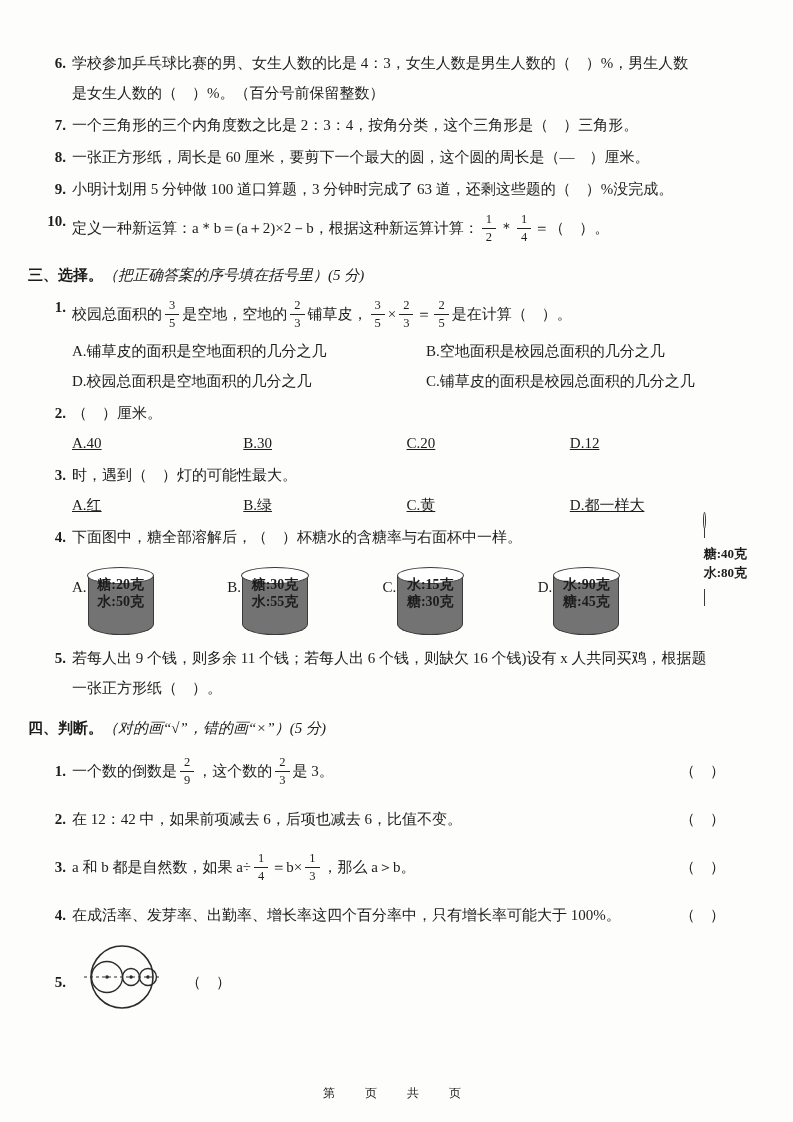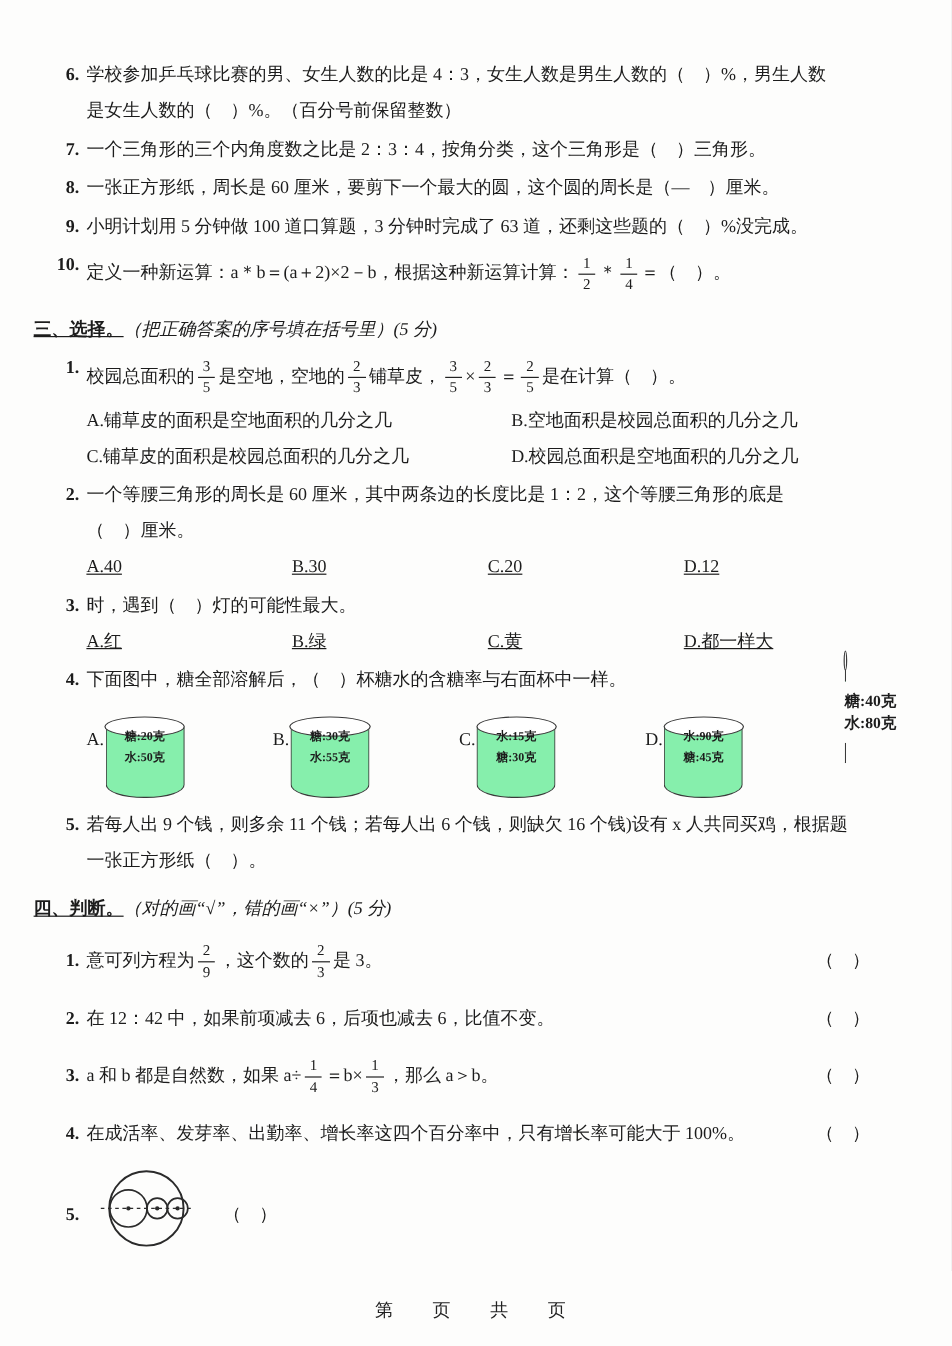--- a/index.html
+++ b/index.html
@@ -18,46 +18,46 @@
   }
   .q{display:flex;align-items:flex-start;}
   .qnum{flex:none;width:26px;text-align:right;font-weight:bold;margin-right:6px;white-space:nowrap;}
   .qbody{flex:1;min-width:0;}
   .line{display:block;}
   .richline{display:flex;flex-wrap:wrap;align-items:center;min-height:44px;text-align:right;}
   .frac{display:inline-flex;flex-direction:column;align-items:center;line-height:1;margin:0 3px;vertical-align:middle;}
   .frac .fn{display:block;padding:0 4px 2px;border-bottom:1.3px solid #222;font-size:12.5px;}
   .frac .fd{display:block;padding-top:2px;font-size:12.5px;}
   .sec-header{margin:10px 0 2px -12px;}
-  .sec-title{font-weight:bold;text-decoration:underline;}
+  .sec-title{font-weight:bold;}
   .sec-note{font-style:italic;}
   .opts4{display:grid;grid-template-columns:1.05fr 1fr 1fr 1.15fr;column-gap:4px;text-decoration:underline;}
   .opts2{display:grid;grid-template-columns:1.07fr 1fr;column-gap:4px;}
   .optsm{display:flex;gap:26px;flex-wrap:wrap;}
   .opt{white-space:nowrap;}
   
   .cups-row{display:grid;grid-template-columns:repeat(4,1fr);margin-top:14px;margin-bottom:6px;padding-right:60px;}
   .cup-group{display:flex;align-items:flex-start;}
   .cup-label{font-size:15px;margin-top:6px;margin-right:1px;}
   .cup{position:relative;width:64px;height:58px;border:1.6px solid #3a3a3a;border-top:none;
-       border-radius:0 0 32px 32px / 0 0 11px 11px;background:#86efac;margin-top:10px;}
+       border-radius:0 0 32px 32px / 0 0 11px 11px;background:#737373;margin-top:10px;}
   .cup::before{content:"";position:absolute;top:-9px;left:-1.6px;right:-1.6px;height:17px;
        border:1.6px solid #3a3a3a;border-radius:50%;background:#fff;box-sizing:border-box;}
-  .cup-text{position:relative;z-index:1;text-align:center;padding-top:11px;font-size:10px;
+  .cup-text{position:relative;z-index:1;text-align:center;padding-top:11px;font-size:14px;
        line-height:17px;font-weight:bold;white-space:nowrap;}
   .ref-cup-wrap{position:absolute;right:6px;top:-8px;}
   .cup.ref{width:72px;height:76px;}
   .cup.ref .cup-text{padding-top:18px;font-size:13px;line-height:19px;}
   
   .jrow{display:flex;align-items:center;margin-top:8px;}
   .jtext{display:flex;flex-wrap:wrap;align-items:center;flex:1;min-height:40px;}
   .jbracket{flex:none;margin-left:8px;margin-right:28px;white-space:nowrap;}
   .jdiagram{flex:none;margin:0 6px 0 0;}
   .footer{position:absolute;bottom:14px;left:0;width:100%;text-align:center;
-          font-size:15px;letter-spacing:9px;color:#222;}
+          font-size:12px;letter-spacing:9px;color:#222;}
   .blk{margin-top:2px;}
 </style>
 </head>
 <body>
 
 <div class="page">
 
   <div class="q blk">
     <span class="qnum">6.</span>
     <span class="qbody">
@@ -125,30 +125,29 @@
           <span>＝</span>
           <span class="frac">
             <span class="fn">2</span>
             <span class="fd">5</span>
           </span>
           <span>是在计算（　）。</span>
         </span>
       <span class="opts2">
         <span class="opt">A.铺草皮的面积是空地面积的几分之几</span>
         <span class="opt">B.空地面积是校园总面积的几分之几</span>
+        <span class="opt">D.校园总面积是空地面积的几分之几</span>
         <span class="opt">C.铺草皮的面积是校园总面积的几分之几</span>
-        <span class="opt">D.校园总面积是空地面积的几分之几</span>
       </span>
     </span>
   </div>
 
   <div class="q blk">
     <span class="qnum">2.</span>
     <span class="qbody">
-      <span class="line">一个等腰三角形的周长是 60 厘米，其中两条边的长度比是 1：2，这个等腰三角形的底是</span>
       <span class="line">（　）厘米。</span>
       <span class="opts4">
         <span class="opt">A.40</span>
         <span class="opt">B.30</span>
         <span class="opt">C.20</span>
         <span class="opt">D.12</span>
       </span>
     </span>
   </div>
 
@@ -201,21 +200,21 @@
     </span>
   </div>
 
   <div class="sec-header">
     <span class="sec-title">四、判断。</span><span class="sec-note">（对的画“√”，错的画“×”）(5 分)</span>
   </div>
 
   <div class="jrow">
     <span class="qnum">1.</span>
     <span class="jtext">
-        <span>意可列方程为</span>
+        <span>一个数的倒数是</span>
         <span class="frac">
           <span class="fn">2</span>
           <span class="fd">9</span>
         </span>
         <span>，这个数的</span>
         <span class="frac">
           <span class="fn">2</span>
           <span class="fd">3</span>
         </span>
         <span>是 3。</span>

